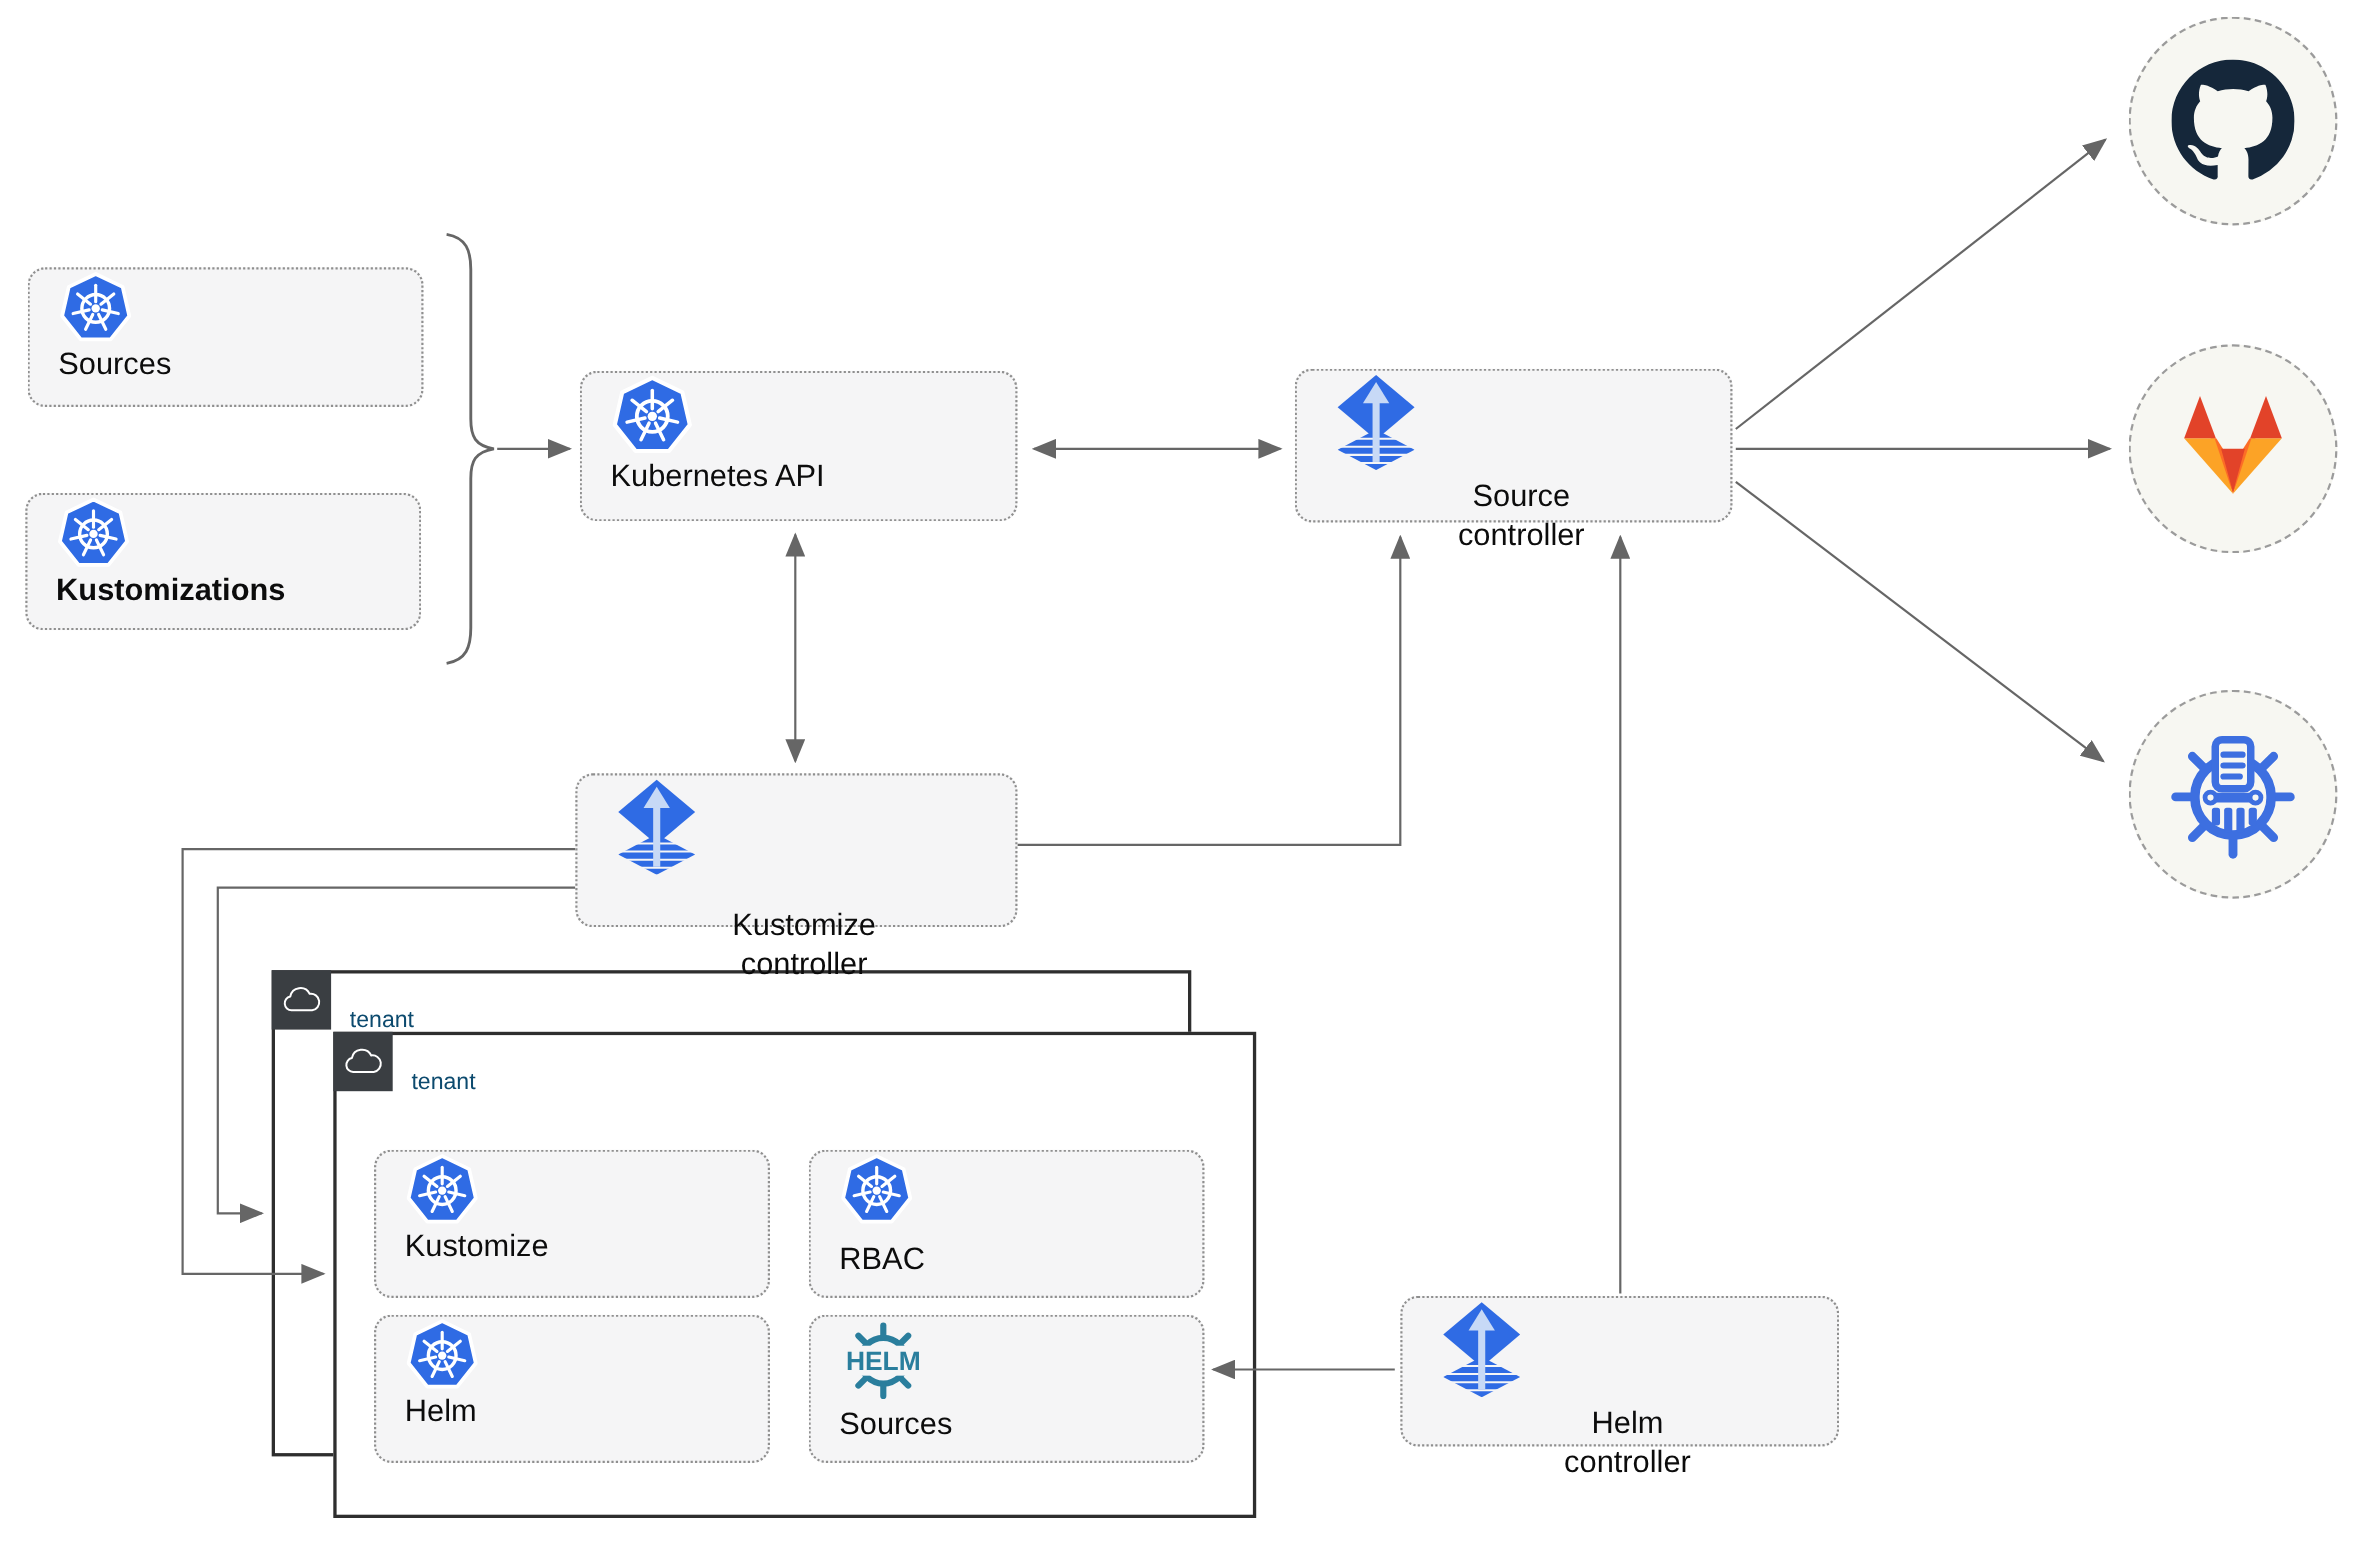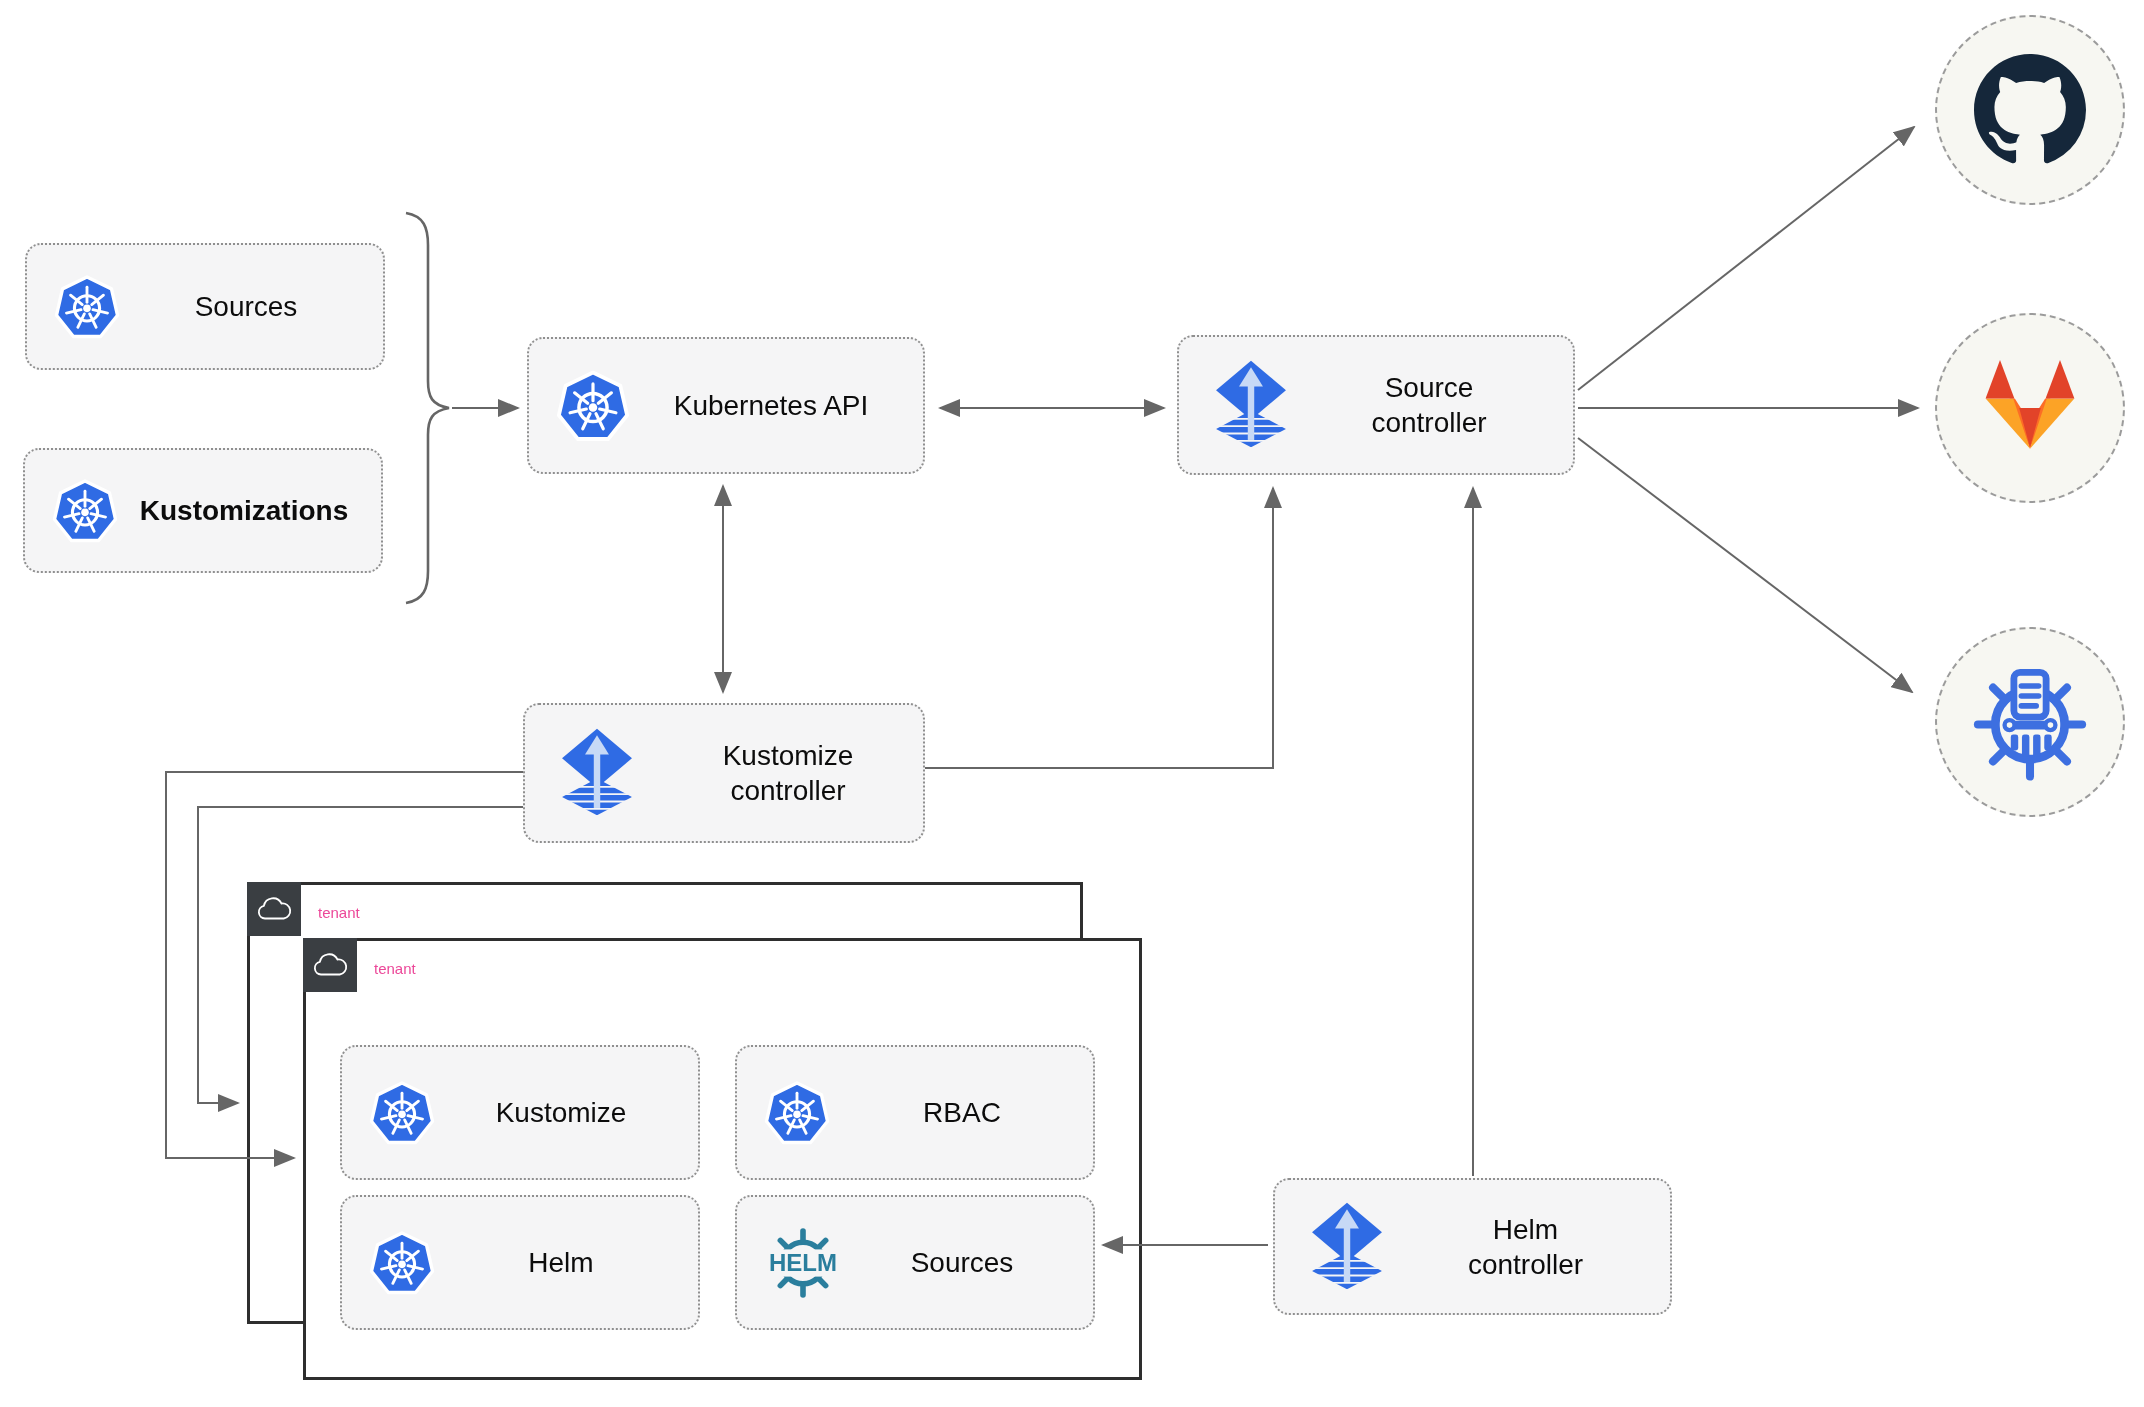--- a/index.html
+++ b/index.html
@@ -2,34 +2,34 @@
 <html><head>
 <meta charset="utf-8">
 <style>
   html,body{margin:0;padding:0;background:#ffffff;}
   body{width:2144px;height:1407px;position:relative;overflow:hidden;
        font-family:"Liberation Sans", sans-serif;color:#0d0d0d;}
   .stage{position:absolute;inset:0;}
   
   .wires{position:absolute;left:0;top:0;z-index:5;pointer-events:none;}
   
-  .node{position:absolute;display:flex;align-items:center;box-sizing:border-box;
+  .node{position:absolute;display:flex;align-items:flex-start;box-sizing:border-box;
         background:#f5f5f6;border:2px dotted #8f8f8f;border-radius:16px;
-        padding:0 12px 0 26px;z-index:6;}
+        padding:0 12px 0 26px;z-index:6;flex-direction:column;}
   .node .label{flex:1;text-align:center;font-size:28px;line-height:1.25;color:#0c0c0c;}
   .node--wrap .label{flex:none;max-width:175px;margin-left:auto;margin-right:auto;}
   .icon{flex:none;display:block;}
   
   .tenant{position:absolute;background:#ffffff;border:3px solid #2e2e2e;box-sizing:border-box;}
   .tenant--outer{z-index:1;}
   .tenant--inner{z-index:2;}
   .tenant-badge{position:absolute;left:-3px;top:-3px;width:54px;height:54px;
                 background:#3a3e42;display:flex;align-items:center;justify-content:center;}
-  .tenant-label{position:absolute;left:68px;top:0;height:54px;display:flex;align-items:center;
-                font-size:15px;color:#ec4899;}
+  .tenant-label{position:absolute;left:68px;top:16px;height:54px;display:flex;align-items:center;
+                font-size:21px;color:#0c4a6e;}
   
   .endpoint{position:absolute;width:190px;height:190px;border-radius:50%;
             border:2px dashed #9b9b9b;background:#f7f7f2;box-sizing:border-box;
             display:flex;align-items:center;justify-content:center;z-index:4;}
   .hidden-defs{position:absolute;width:0;height:0;overflow:hidden;}
 </style>
 </head>
 <body>
 
 <svg class="hidden-defs" aria-hidden="true">

